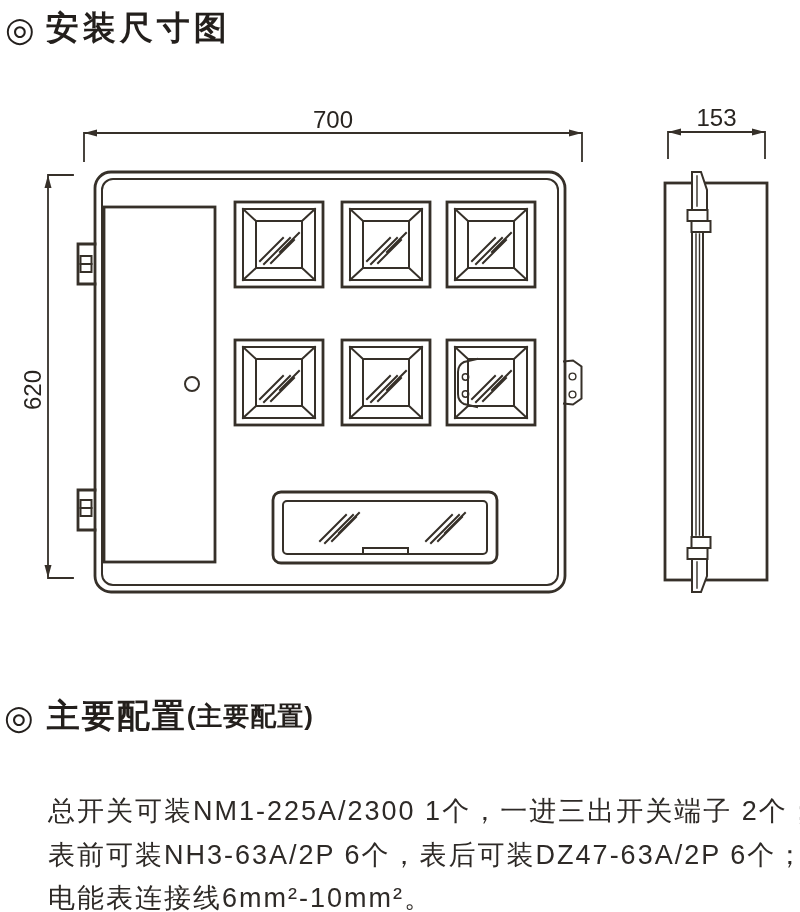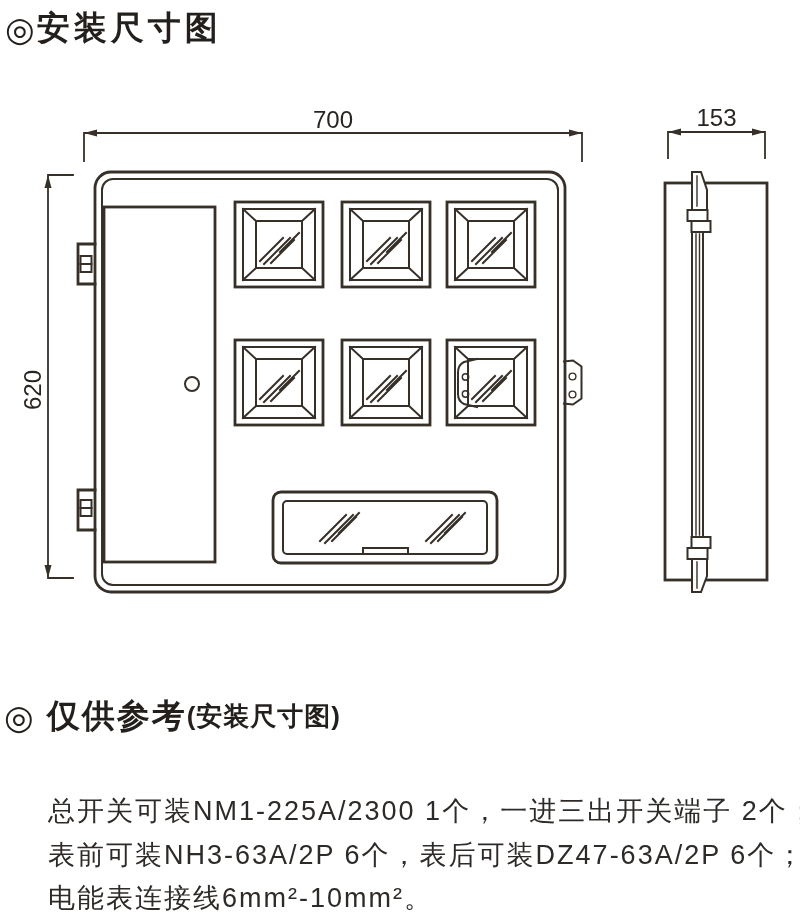--- a/index.html
+++ b/index.html
@@ -2,21 +2,21 @@
 <html><head>
 <meta charset="utf-8">
 <style>
   html,body{margin:0;padding:0;background:#ffffff;}
   .page{position:relative;width:800px;height:912px;background:#ffffff;overflow:hidden;
         font-family:"Liberation Sans","DejaVu Sans",sans-serif;color:#2a2623;}
   
   .sec-head{position:absolute;display:flex;align-items:center;white-space:nowrap;}
   .sec-head .bullet{font-size:34px;font-weight:700;line-height:1;color:#231f1c;}
   .sec1{left:5px;top:6px;}
-  .sec1 .t{margin-left:2px;font-size:33px;font-weight:800;letter-spacing:4px;color:#231f1c;}
+  .sec1 .t{margin-left:11px;font-size:33px;font-weight:800;letter-spacing:4px;color:#231f1c;}
   .sec2{left:4px;top:694px;}
   .sec2 .t{margin-left:13px;font-size:33px;font-weight:800;letter-spacing:2px;color:#231f1c;}
   .sec2 .sub{font-size:26px;font-weight:800;letter-spacing:1px;color:#231f1c;}
   
   .cfg{position:absolute;left:48px;font-size:27px;line-height:34px;letter-spacing:2px;
        color:#2e2a27;white-space:nowrap;margin:0;}
   .cfg.l0{top:751px;} .cfg.l1{top:794px;} .cfg.l2{top:838px;} .cfg.l3{top:881px;}
   
   svg{position:absolute;left:0;top:0;}
   .ln{fill:none;stroke:#363029;stroke-width:2;stroke-linecap:square;}
@@ -128,21 +128,21 @@
         <rect x="691.5" y="537" width="19" height="11" class="wht"></rect>
         <rect x="687.5" y="548" width="20" height="11" class="wht"></rect>
         <polygon class="wht" points="692,559 707,559 707,576 701,592 692,592"></polygon>
         <path class="ln lw1" d="M697,562 V588"></path>
       </g>
     </g>
   </svg>
 
   <div class="sec-head sec2">
     <span class="bullet">◎</span>
-    <span class="t">仅供参考</span>
-    <span class="sub">(安装尺寸图)</span>
+    <span class="t">主要配置</span>
+    <span class="sub">(主要配置)</span>
   </div>
 
   <p class="cfg l1">总开关可装NM1-225A/2300 1个，一进三出开关端子 2个；</p>
   <p class="cfg l2">表前可装NH3-63A/2P 6个，表后可装DZ47-63A/2P 6个；</p>
   <p class="cfg l3">电能表连接线6mm²-10mm²。</p>
 
 </div>
 
 </body></html>

